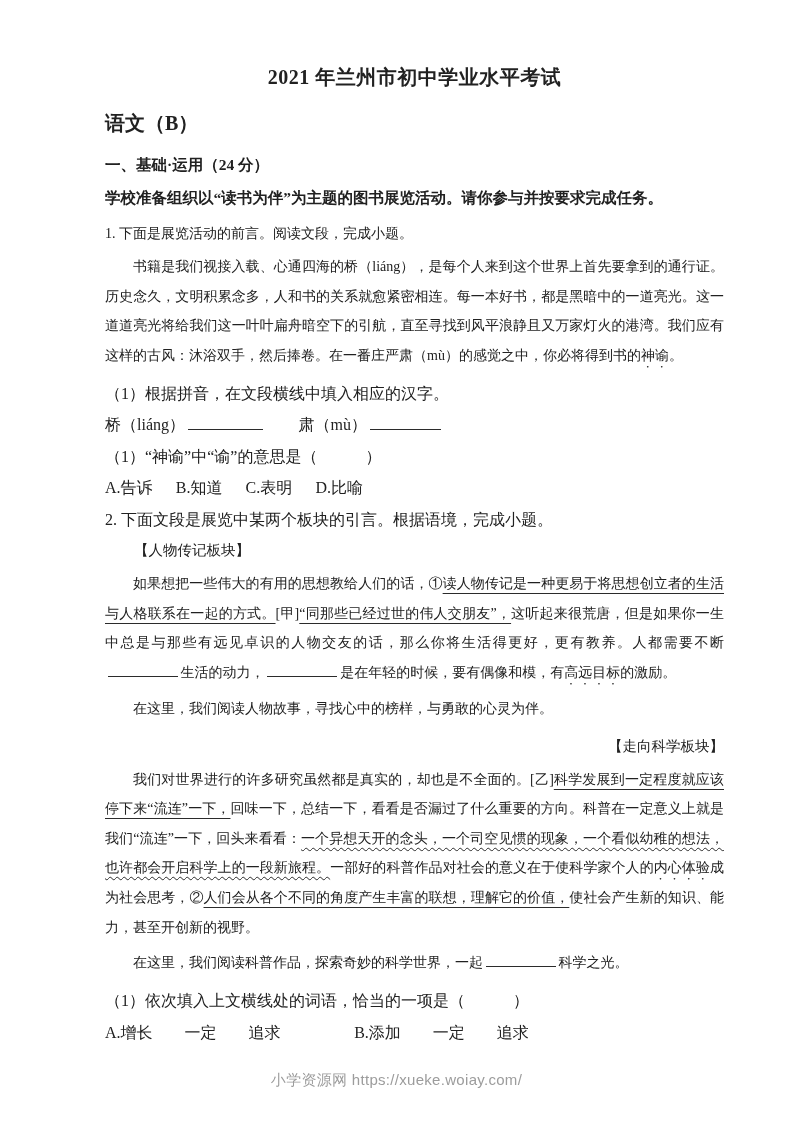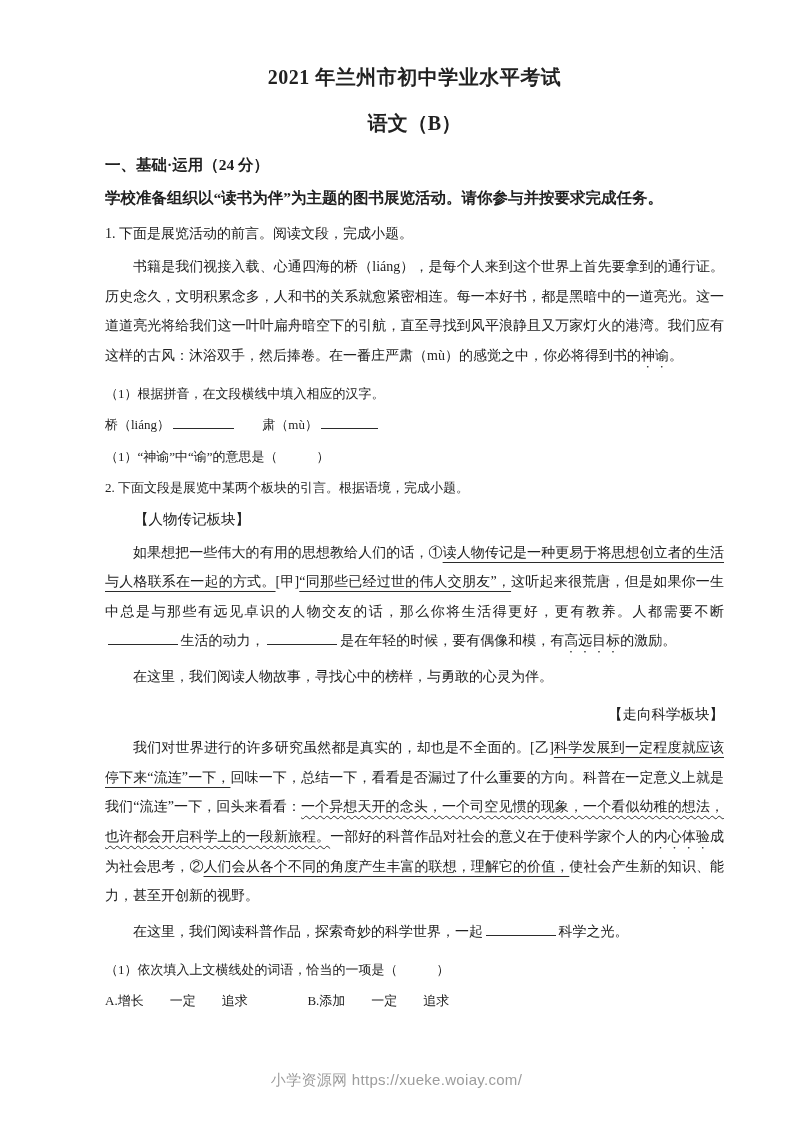--- a/index.html
+++ b/index.html
@@ -7,33 +7,33 @@
     width:793px;height:1122px;background:#ffffff;overflow:hidden;position:relative;
     font-family:"Liberation Serif","DejaVu Serif",serif;
     color:#212121;
   }
   .page{padding:64px 69px 0 105px;}
   .doc-title{
     text-align:center;font-size:20px;font-weight:bold;line-height:26px;margin:0;
     letter-spacing:0.5px;
   }
   .doc-subtitle{
-    text-align:center;font-size:20px;font-weight:bold;line-height:26px;margin:20px 0 0 0;
+    font-size:20px;font-weight:bold;line-height:26px;margin:20px 0 0 0;
   }
   .section-heading{
     font-size:15.5px;font-weight:bold;line-height:24px;margin-top:17px;
   }
   .task-intro{
     font-size:15.5px;font-weight:bold;line-height:24px;margin-top:9px;
   }
   .stem{font-size:14px;line-height:30px;margin-top:9px;}
   .para{
     font-size:14px;line-height:29.5px;text-align:justify;text-indent:2em;margin-top:3px;
   }
-  .qline{font-size:13px;line-height:31.5px;}
+  .qline{font-size:16px;line-height:31.5px;}
   .qline.first{margin-top:7px;}
   .block-title{font-size:14.5px;line-height:31px;padding-left:2em;}
   .closing{font-size:14px;line-height:30px;text-indent:2em;margin-top:6px;}
   .seg-u{text-decoration:underline;text-underline-offset:5px;text-decoration-thickness:1px;text-decoration-color:#2b2b2b;}
   .seg-wavy{text-decoration:underline wavy;text-underline-offset:4px;text-decoration-thickness:1px;text-decoration-color:#2b2b2b;}
   .seg-dots{
     -webkit-text-emphasis:filled dot;-webkit-text-emphasis-position:under right;
     text-emphasis:filled dot;text-emphasis-position:under right;
   }
   .seg-blank{
@@ -58,20 +58,23 @@
 
   <div class="section-heading">一、基础·运用（24 分）</div>
   <div class="task-intro">学校准备组织以“读书为伴”为主题的图书展览活动。请你参与并按要求完成任务。</div>
 
   <div class="stem">1. 下面是展览活动的前言。阅读文段，完成小题。</div>
   <div class="para"><span class="seg-plain">书籍是我们视接入载、心通四海的桥（liáng），是每个人来到这个世界上首先要拿到的通行证。历史念久，文明积累念多，人和书的关系就愈紧密相连。每一本好书，都是黑暗中的一道亮光。这一道道亮光将给我们这一叶叶扁舟暗空下的引航，直至寻找到风平浪静且又万家灯火的港湾。我们应有这样的古风：沐浴双手，然后捧卷。在一番庄严肃（mù）的感觉之中，你必将得到书的</span><span class="seg-dots">神谕</span><span class="seg-plain">。</span></div>
 
   <div class="qline first">（1）根据拼音，在文段横线中填入相应的汉字。</div>
   <div class="qline"><span class="seg-plain">桥（liáng）</span><span class="seg-blank" style="width: 4.7em;"></span><span class="seg-plain">　　肃（mù）</span><span class="seg-blank" style="width: 4.4em;"></span></div>
   <div class="qline">（1）“神谕”中“谕”的意思是（　　　）</div>
+  <div class="qline options">
+    <span>A.告诉</span><span>B.知道</span><span>C.表明</span><span>D.比喻</span>
+  </div>
 
   <div class="qline">2. 下面文段是展览中某两个板块的引言。根据语境，完成小题。</div>
 
   <div class="block-title">【人物传记板块】</div>
   <div class="para"><span class="seg-plain">如果想把一些伟大的有用的思想教给人们的话，①</span><span class="seg-u">读人物传记是一种更易于将思想创立者的生活与人格联系在一起的方式。</span><span class="seg-plain">[甲]</span><span class="seg-u">“同那些已经过世的伟人交朋友”，</span><span class="seg-plain">这听起来很荒唐，但是如果你一生中总是与那些有远见卓识的人物交友的话，那么你将生活得更好，更有教养。人都需要不断</span><span class="seg-blank" style="width: 5em;"></span><span class="seg-plain">生活的动力，</span><span class="seg-blank" style="width: 5em;"></span><span class="seg-plain">是在年轻的时候，要有偶像和模，有</span><span class="seg-dots">高远目标</span><span class="seg-plain">的激励。</span></div>
   <div class="closing">在这里，我们阅读人物故事，寻找心中的榜样，与勇敢的心灵为伴。</div>
 
   <div class="block-title" style="margin-top:7px;text-align:right;">【走向科学板块】</div>
   <div class="para"><span class="seg-plain">我们对世界进行的许多研究虽然都是真实的，却也是不全面的。[乙]</span><span class="seg-u">科学发展到一定程度就应该停下来“流连”一下，</span><span class="seg-plain">回味一下，总结一下，看看是否漏过了什么重要的方向。科普在一定意义上就是我们“流连”一下，回头来看看：</span><span class="seg-wavy">一个异想天开的念头，一个司空见惯的现象，一个看似幼稚的想法，也许都会开启科学上的一段新旅程。</span><span class="seg-plain">一部好的科普作品对社会的意义在于使科学家个人的</span><span class="seg-dots">内心体验</span><span class="seg-plain">成为社会思考，②</span><span class="seg-u">人们会从各个不同的角度产生丰富的联想，理解它的价值，</span><span class="seg-plain">使社会产生新的知识、能力，甚至开创新的视野。</span></div>
   <div class="closing"><span class="seg-plain">在这里，我们阅读科普作品，探索奇妙的科学世界，一起</span><span class="seg-blank" style="width: 5em;"></span><span class="seg-plain">科学之光。</span></div>

